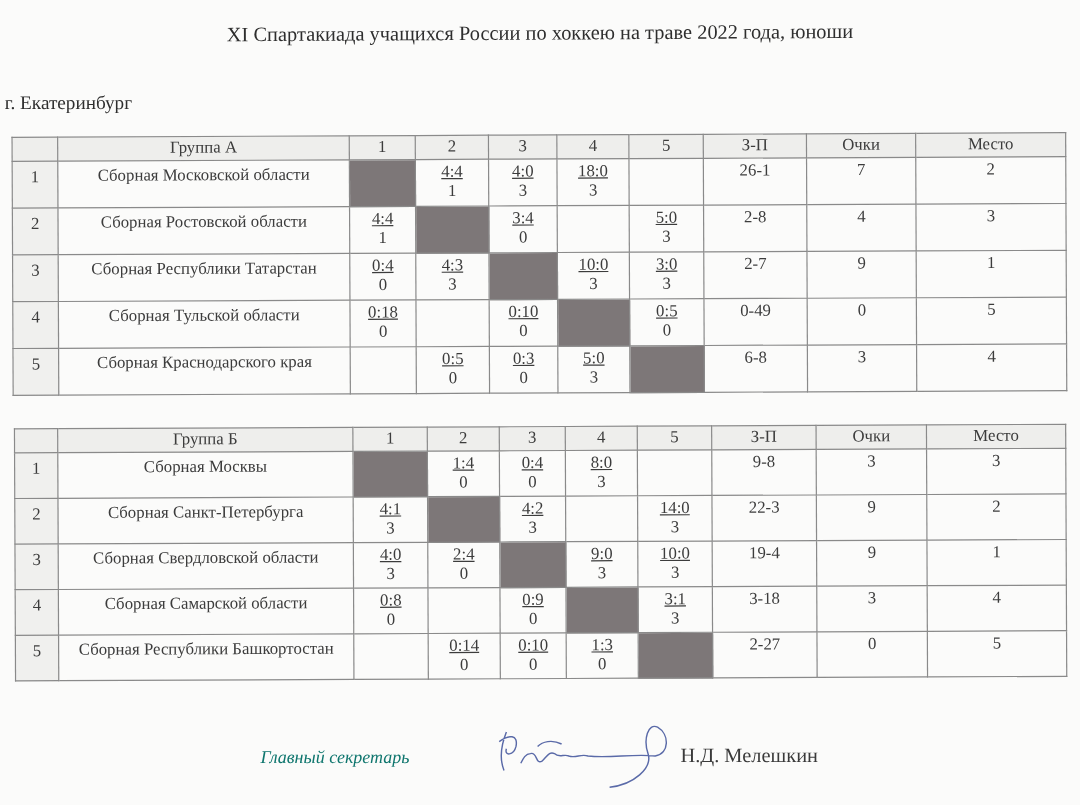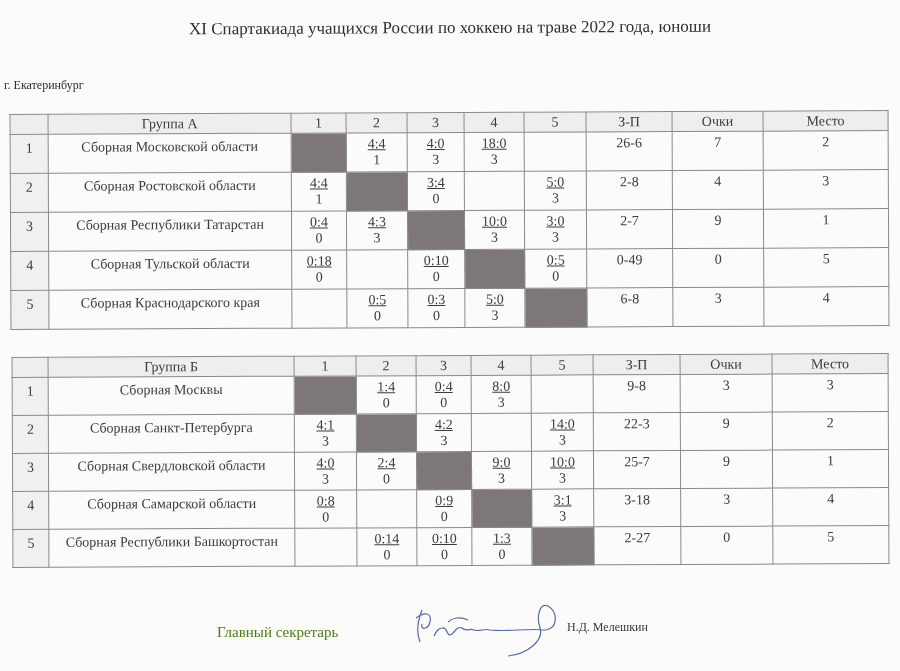--- a/index.html
+++ b/index.html
@@ -9,43 +9,43 @@
     font-family: "Liberation Serif", "DejaVu Serif", serif;
     color: #3a3a3a;
     position: relative;
   }
   .title {
     position: absolute; top: 18px; left: 0; width: 900px;
     text-align: center; font-size: 17px; color: #2e2e2e;
     transform: rotate(-0.3deg);
   }
   .city {
-    position: absolute; top: 78px; left: 4px; font-size: 12px; color: #2e2e2e;
+    position: absolute; top: 78px; left: 4px; font-size: 16px; color: #2e2e2e;
   }
   table.grp {
     position: absolute; border-collapse: collapse; table-layout: fixed;
     font-size: 14px; color: #3c3c3c;
   }
   table.grp td, table.grp th {
     border: 1px solid #8a8a8a; padding: 0; text-align: center; vertical-align: top;
     font-weight: normal;
   }
   table.grp thead th { background: #eeeeec; height: 19px; line-height: 19px; font-size: 14px; }
   table.grp td.num { background: #f0f0ee; padding-top: 6px; }
   table.grp td.name { padding-top: 4px; font-size: 14px; line-height: 17px; }
   table.grp td.diag { background: #7d7778; }
   table.grp td.res { padding-top: 3px; line-height: 16px; }
   .score { text-decoration: underline; display: block; }
   .pts { display: block; }
   table.grp td.stat { padding-top: 3px; }
   #groupA { left: 10px; top: 112px; width: 878px; transform: rotate(-0.25deg); }
   #groupB { left: 12px; top: 355px; width: 876px; transform: rotate(-0.25deg); }
   .sig-row { position: absolute; top: 620px; left: 0; width: 900px; }
-  .sig-label { position: absolute; left: 217px; top: 4px; font-size: 15px; color: #4d7c0f; }
-  .sig-name { position: absolute; left: 567px; top: 0px; font-size: 12px; color: #3a3a3a; }
+  .sig-label { position: absolute; left: 217px; top: 4px; font-size: 15px; color: #0f766e; font-style: italic; }
+  .sig-name { position: absolute; left: 567px; top: 0px; font-size: 17px; color: #3a3a3a; }
   .signature { position: absolute; left: 408px; top: -22px; width: 160px; height: 60px; }
 </style>
 </head>
 <body>
 
 <div class="title">XI Спартакиада учащихся России по хоккею на траве 2022 года, юноши</div>
 <div class="city">г. Екатеринбург</div>
 
 <table class="grp" id="groupA">
   <colgroup>
@@ -85,21 +85,21 @@
         </td>
         <td class="res">
           <span class="score">4:0</span>
           <span class="pts">3</span>
         </td>
         <td class="res">
           <span class="score">18:0</span>
           <span class="pts">3</span>
         </td>
         <td class="res"><span class=""></span><span class="pts"></span></td>
-        <td class="stat">26-6</td>
+        <td class="stat">26-1</td>
         <td class="stat">7</td>
         <td class="stat">2</td>
       </tr>
       <tr style="height: 39px;">
         <td class="num">2</td>
         <td class="name">Сборная Ростовской области</td>
         <td class="res">
           <span class="score">4:4</span>
           <span class="pts">1</span>
         </td>
@@ -269,21 +269,21 @@
         </td>
         <td class="diag"></td>
         <td class="res">
           <span class="score">9:0</span>
           <span class="pts">3</span>
         </td>
         <td class="res">
           <span class="score">10:0</span>
           <span class="pts">3</span>
         </td>
-        <td class="stat">25-7</td>
+        <td class="stat">19-4</td>
         <td class="stat">9</td>
         <td class="stat">1</td>
       </tr>
       <tr style="height: 38px;">
         <td class="num">4</td>
         <td class="name">Сборная Самарской области</td>
         <td class="res">
           <span class="score">0:8</span>
           <span class="pts">0</span>
         </td>

